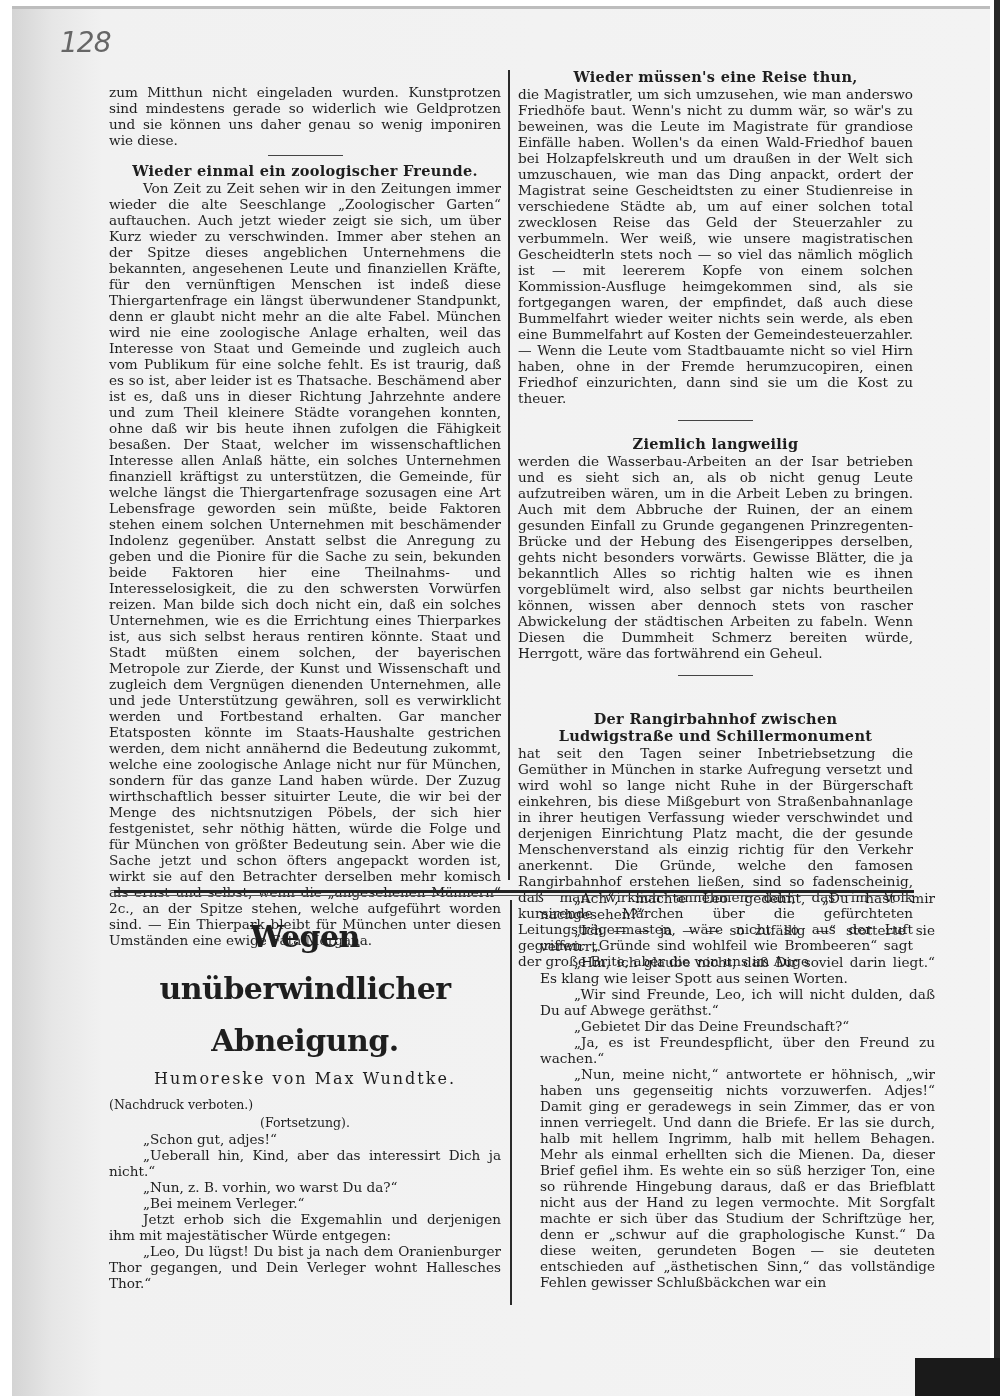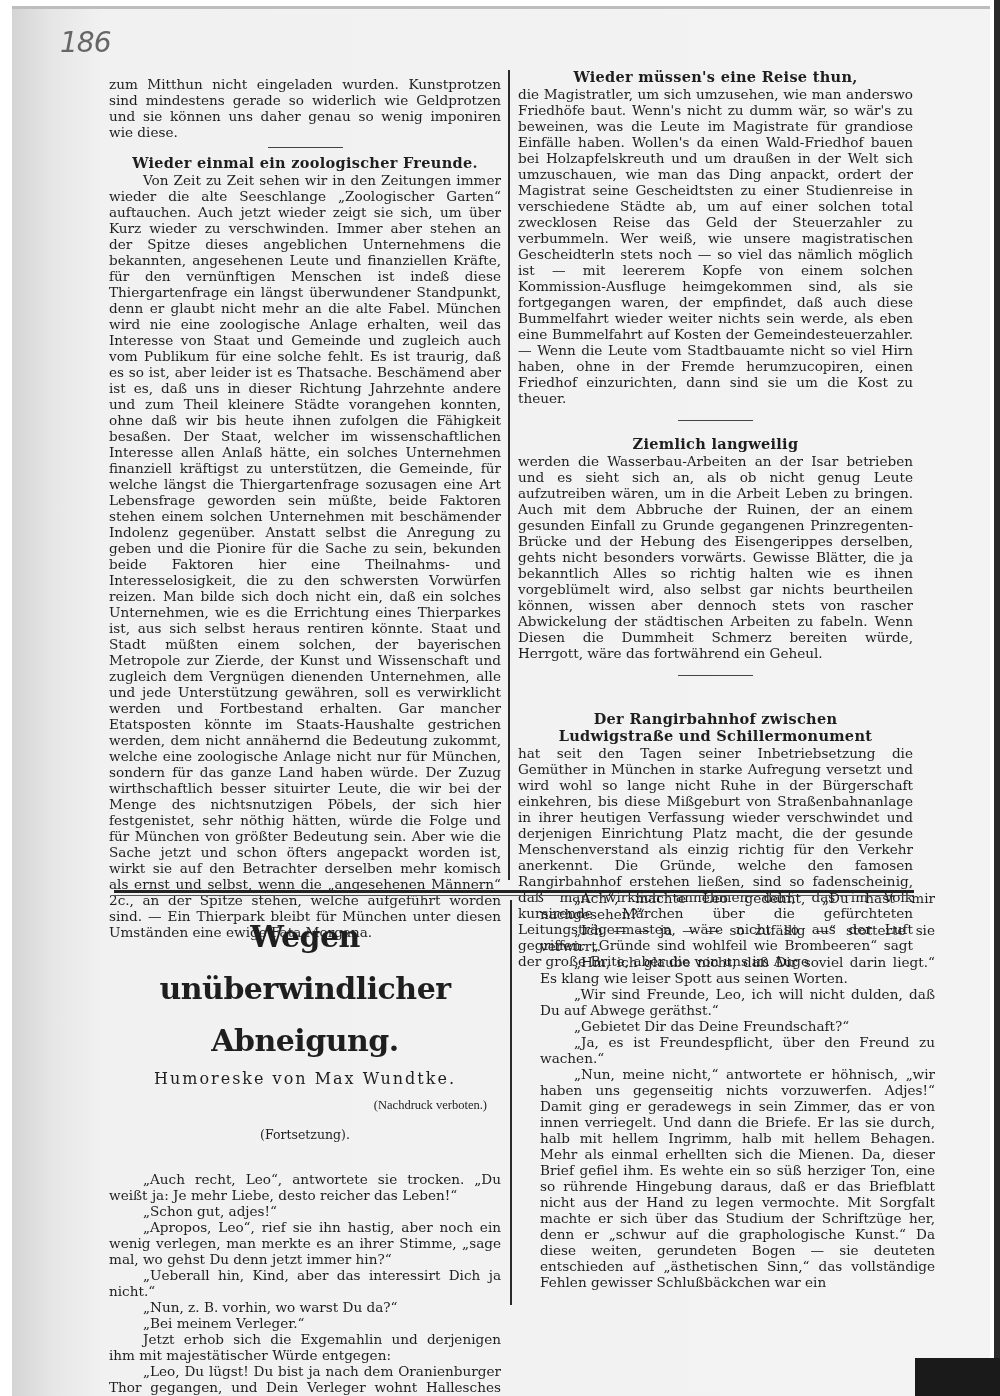--- a/index.html
+++ b/index.html
@@ -23,21 +23,21 @@
   .pagenum {
     position: absolute; left: 48px; top: 20px;
     font-family: "DejaVu Sans", sans-serif; font-size: 28px; color: #666; font-style: italic;
     letter-spacing: -1px;
   }
   .col {
     position: absolute; font-size: 13.6px; line-height: 16px; text-align: justify;
   }
   .col p { margin: 0; text-indent: 0; }
   .col p.ind { text-indent: 34px; }
-  .col-left-top { left: 109px; top: 76px; width: 392px; }
+  .col-left-top { left: 109px; top: 84px; width: 392px; }
   .col-right-top { left: 518px; top: 66px; width: 395px; }
   .col-left-bottom { left: 109px; top: 905px; width: 392px; }
   .col-right-bottom { left: 518px; top: 890px; width: 395px; margin-left: 22px; }
   .vrule-top {
     position: absolute; left: 508px; top: 70px; width: 2px; height: 810px; background: #2a2a2a;
   }
   .vrule-bottom {
     position: absolute; left: 510px; top: 900px; width: 2px; height: 405px; background: #2a2a2a;
   }
   .hrule-thick {
@@ -49,28 +49,28 @@
   .sep { width: 75px; height: 1px; background: #444; margin: 7px auto 6px auto; }
   .head {
     text-align: center; font-weight: bold; font-size: 14.5px; line-height: 17px;
     margin: 2px 0 1px 0; letter-spacing: 0.3px;
   }
   .bighead {
     text-align: center; font-weight: bold; font-size: 30px; line-height: 52px;
     font-family: "DejaVu Serif", serif; letter-spacing: -0.5px; margin: 6px 0 4px 0;
   }
   .byline { text-align: center; font-size: 16px; letter-spacing: 2px; margin-bottom: 10px; }
-  .nachdruck { text-align: right; font-size: 12.5px; margin-right: 14px; margin-bottom: 14px; font-family: Liberation Serif, serif; }
-  .fort { text-align: center; font-size: 12.5px; margin-bottom: 28px; }
+  .nachdruck { font-size: 12.5px; margin-right: 14px; margin-bottom: 2px; }
+  .fort { text-align: center; font-size: 12.5px; margin-bottom: 0; }
 </style>
 </head>
 <body>
 
 <div class="page">
-  <div class="pagenum">186</div>
+  <div class="pagenum">128</div>
 </div>
 <div class="page-edge-right"></div>
 <div class="page-edge-corner"></div>
 
 <div class="col col-left-top">
   <p>zum Mitthun nicht eingeladen wurden. Kunstprotzen sind mindestens gerade so widerlich wie Geldprotzen und sie können uns daher genau so wenig imponiren wie diese.</p>
   <div class="sep"></div>
   <div class="head">Wieder einmal ein zoologischer Freunde.</div>
   <p class="ind">Von Zeit zu Zeit sehen wir in den Zeitungen immer wieder die alte Seeschlange „Zoologischer Garten“ auftauchen. Auch jetzt wieder zeigt sie sich, um über Kurz wieder zu verschwinden. Immer aber stehen an der Spitze dieses angeblichen Unternehmens die bekannten, angesehenen Leute und finanziellen Kräfte, für den vernünftigen Menschen ist indeß diese Thiergartenfrage ein längst überwundener Standpunkt, denn er glaubt nicht mehr an die alte Fabel. München wird nie eine zoologische Anlage erhalten, weil das Interesse von Staat und Gemeinde und zugleich auch vom Publikum für eine solche fehlt. Es ist traurig, daß es so ist, aber leider ist es Thatsache. Beschämend aber ist es, daß uns in dieser Richtung Jahrzehnte andere und zum Theil kleinere Städte vorangehen konnten, ohne daß wir bis heute ihnen zufolgen die Fähigkeit besaßen. Der Staat, welcher im wissenschaftlichen Interesse allen Anlaß hätte, ein solches Unternehmen finanziell kräftigst zu unterstützen, die Gemeinde, für welche längst die Thiergartenfrage sozusagen eine Art Lebensfrage geworden sein müßte, beide Faktoren stehen einem solchen Unternehmen mit beschämender Indolenz gegenüber. Anstatt selbst die Anregung zu geben und die Pionire für die Sache zu sein, bekunden beide Faktoren hier eine Theilnahms- und Interesselosigkeit, die zu den schwersten Vorwürfen reizen. Man bilde sich doch nicht ein, daß ein solches Unternehmen, wie es die Errichtung eines Thierparkes ist, aus sich selbst heraus rentiren könnte. Staat und Stadt müßten einem solchen, der bayerischen Metropole zur Zierde, der Kunst und Wissenschaft und zugleich dem Vergnügen dienenden Unternehmen, alle und jede Unterstützung gewähren, soll es verwirklicht werden und Fortbestand erhalten. Gar mancher Etatsposten könnte im Staats-Haushalte gestrichen werden, dem nicht annähernd die Bedeutung zukommt, welche eine zoologische Anlage nicht nur für München, sondern für das ganze Land haben würde. Der Zuzug wirthschaftlich besser situirter Leute, die wir bei der Menge des nichtsnutzigen Pöbels, der sich hier festgenistet, sehr nöthig hätten, würde die Folge und für München von größter Bedeutung sein. Aber wie die Sache jetzt und schon öfters angepackt worden ist, wirkt sie auf den Betrachter derselben mehr komisch als ernst und selbst, wenn die „angesehenen Männern“ 2c., an der Spitze stehen, welche aufgeführt worden sind. — Ein Thierpark bleibt für München unter diesen Umständen eine ewige Fata Morgana.</p>
 </div>
@@ -89,23 +89,21 @@
 </div>
 
 <div class="hrule-thick"></div>
 <div class="hrule-thin"></div>
 
 <div class="col col-left-bottom">
   <div class="bighead">Wegen unüberwindlicher Abneigung.</div>
   <div class="byline">Humoreske von Max Wundtke.</div>
   <div class="nachdruck">(Nachdruck verboten.)</div>
   <div class="fort">(Fortsetzung).</div>
-  <p class="ind">„Auch recht, Leo“, antwortete sie trocken. „Du weißt ja: Je mehr Liebe, desto reicher das Leben!“</p>
   <p class="ind">„Schon gut, adjes!“</p>
-  <p class="ind">„Apropos, Leo“, rief sie ihn hastig, aber noch ein wenig verlegen, man merkte es an ihrer Stimme, „sage mal, wo gehst Du denn jetzt immer hin?“</p>
   <p class="ind">„Ueberall hin, Kind, aber das interessirt Dich ja nicht.“</p>
   <p class="ind">„Nun, z. B. vorhin, wo warst Du da?“</p>
   <p class="ind">„Bei meinem Verleger.“</p>
   <p class="ind">Jetzt erhob sich die Exgemahlin und derjenigen ihm mit majestätischer Würde entgegen:</p>
   <p class="ind">„Leo, Du lügst! Du bist ja nach dem Oranienburger Thor gegangen, und Dein Verleger wohnt Hallesches Thor.“</p>
 </div>
 
 <div class="vrule-bottom"></div>
 
 <div class="col col-right-bottom">

